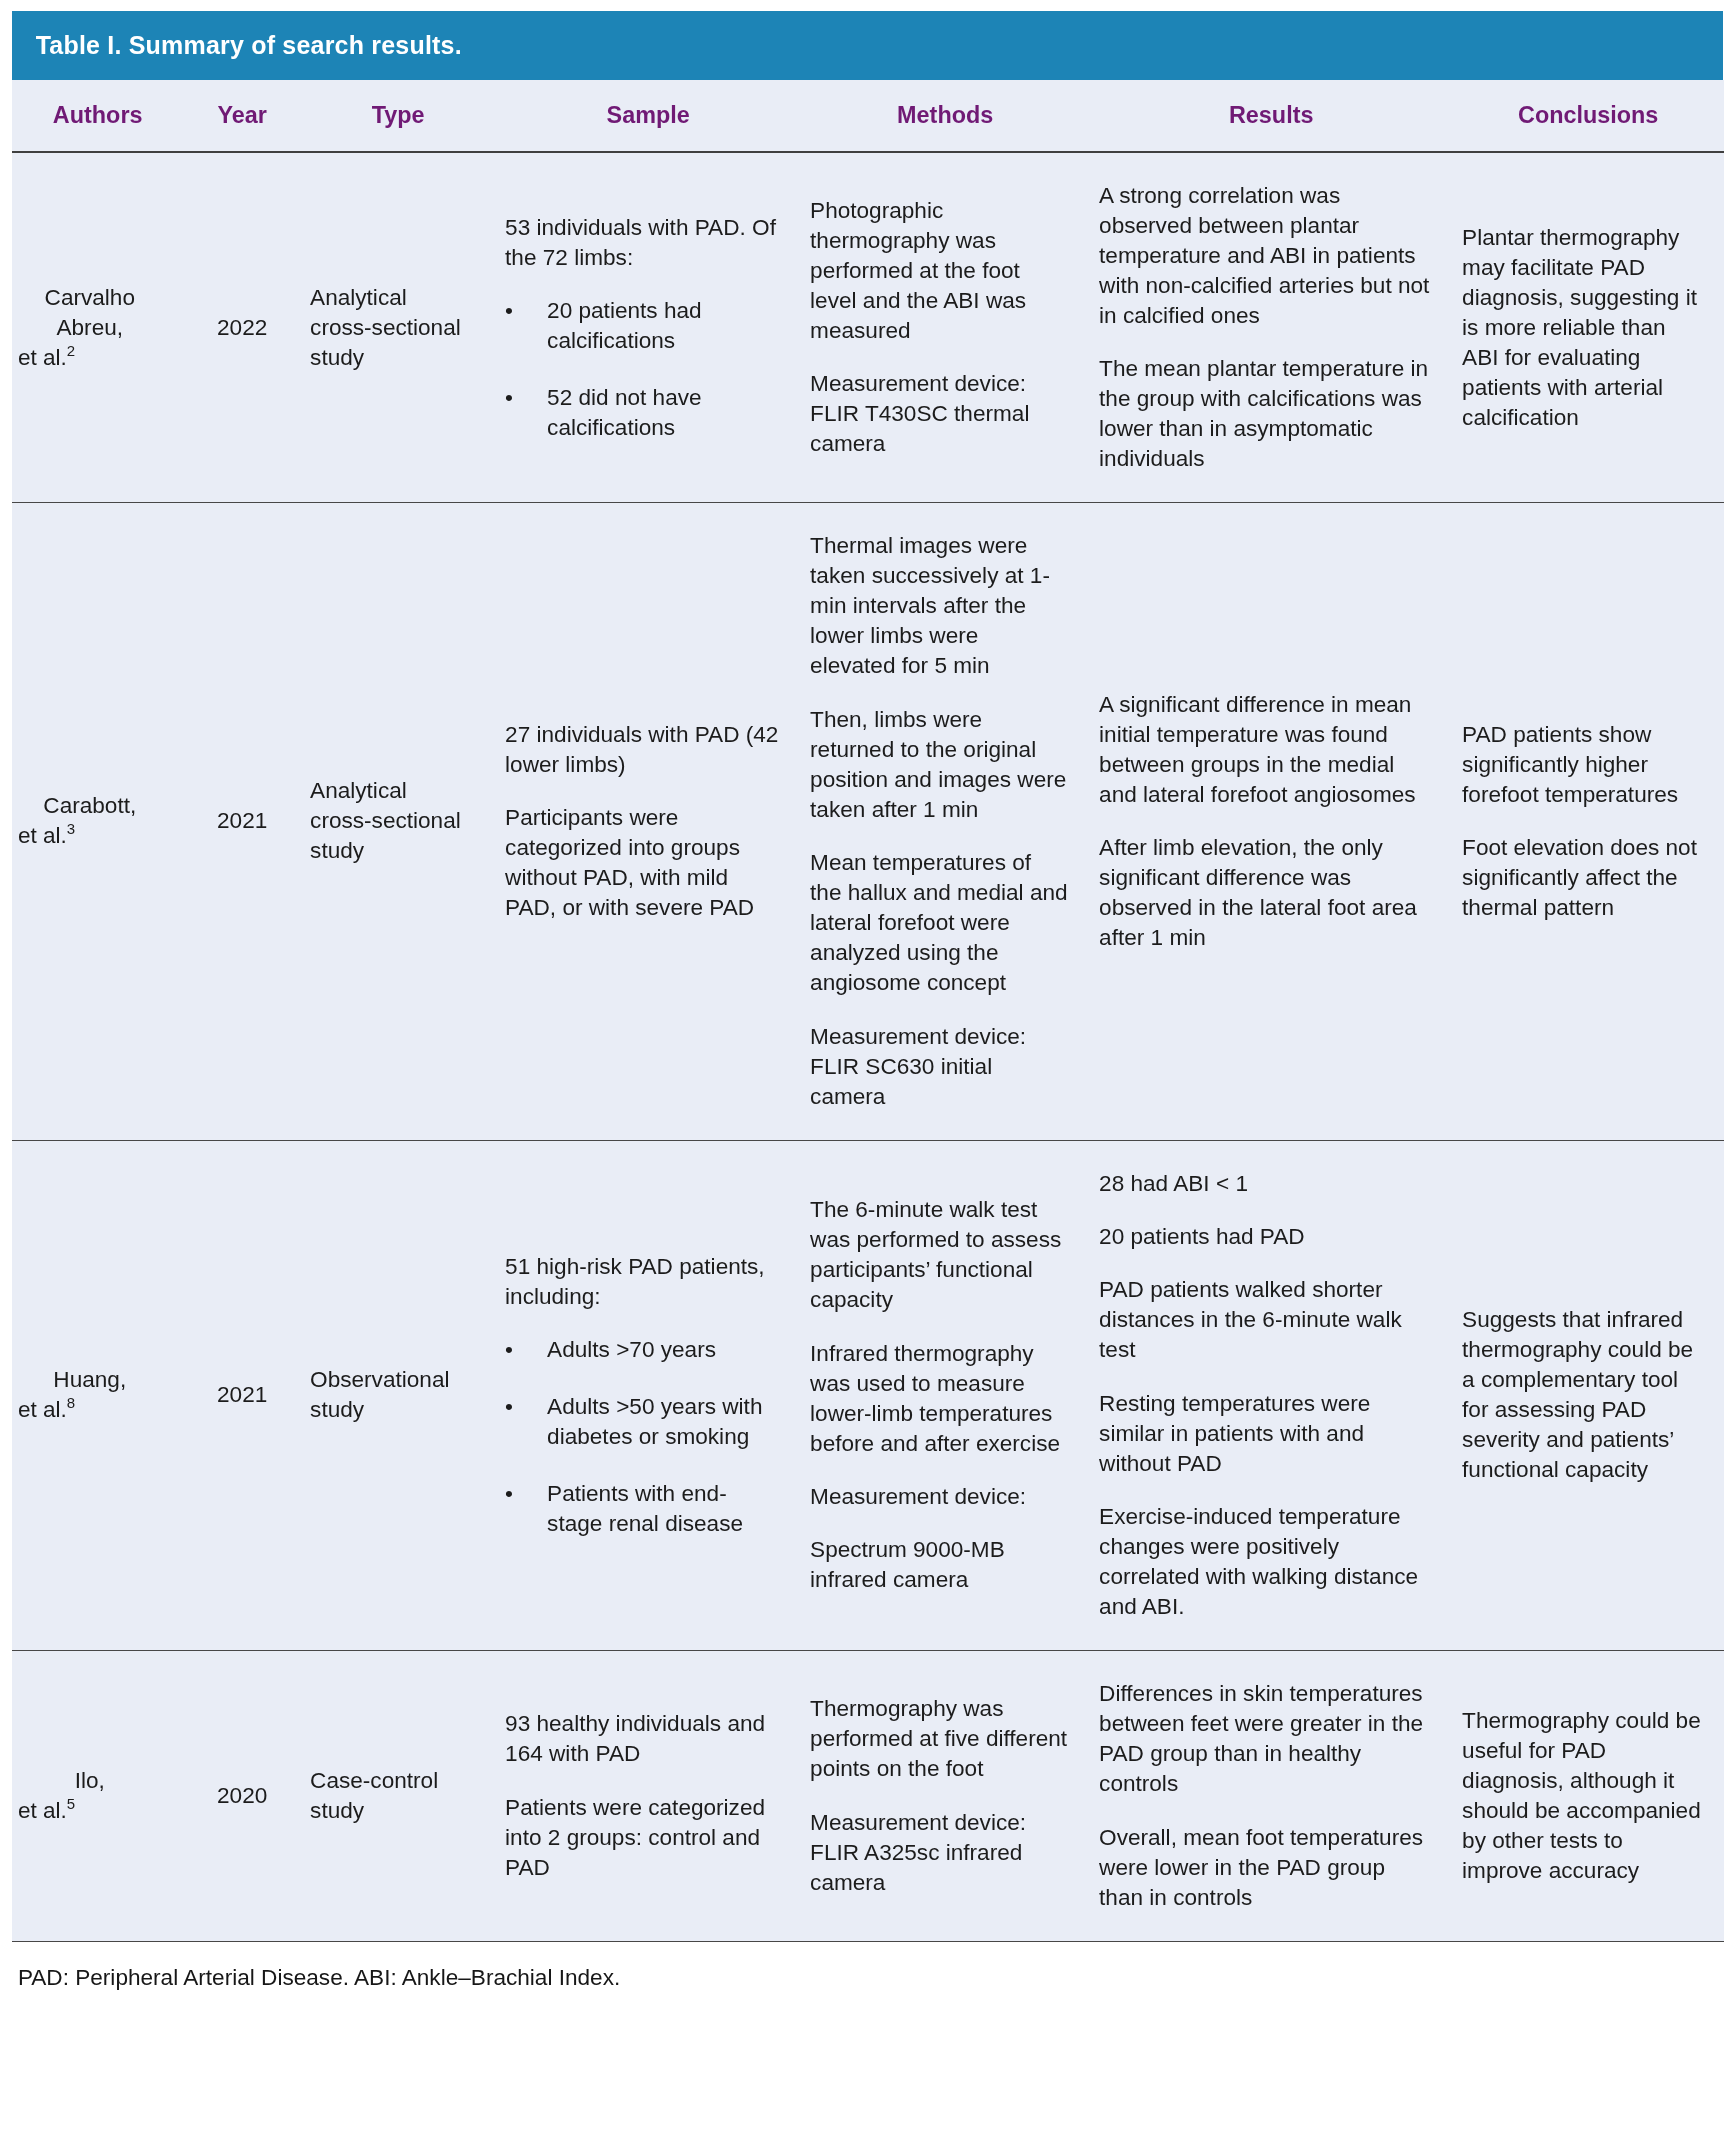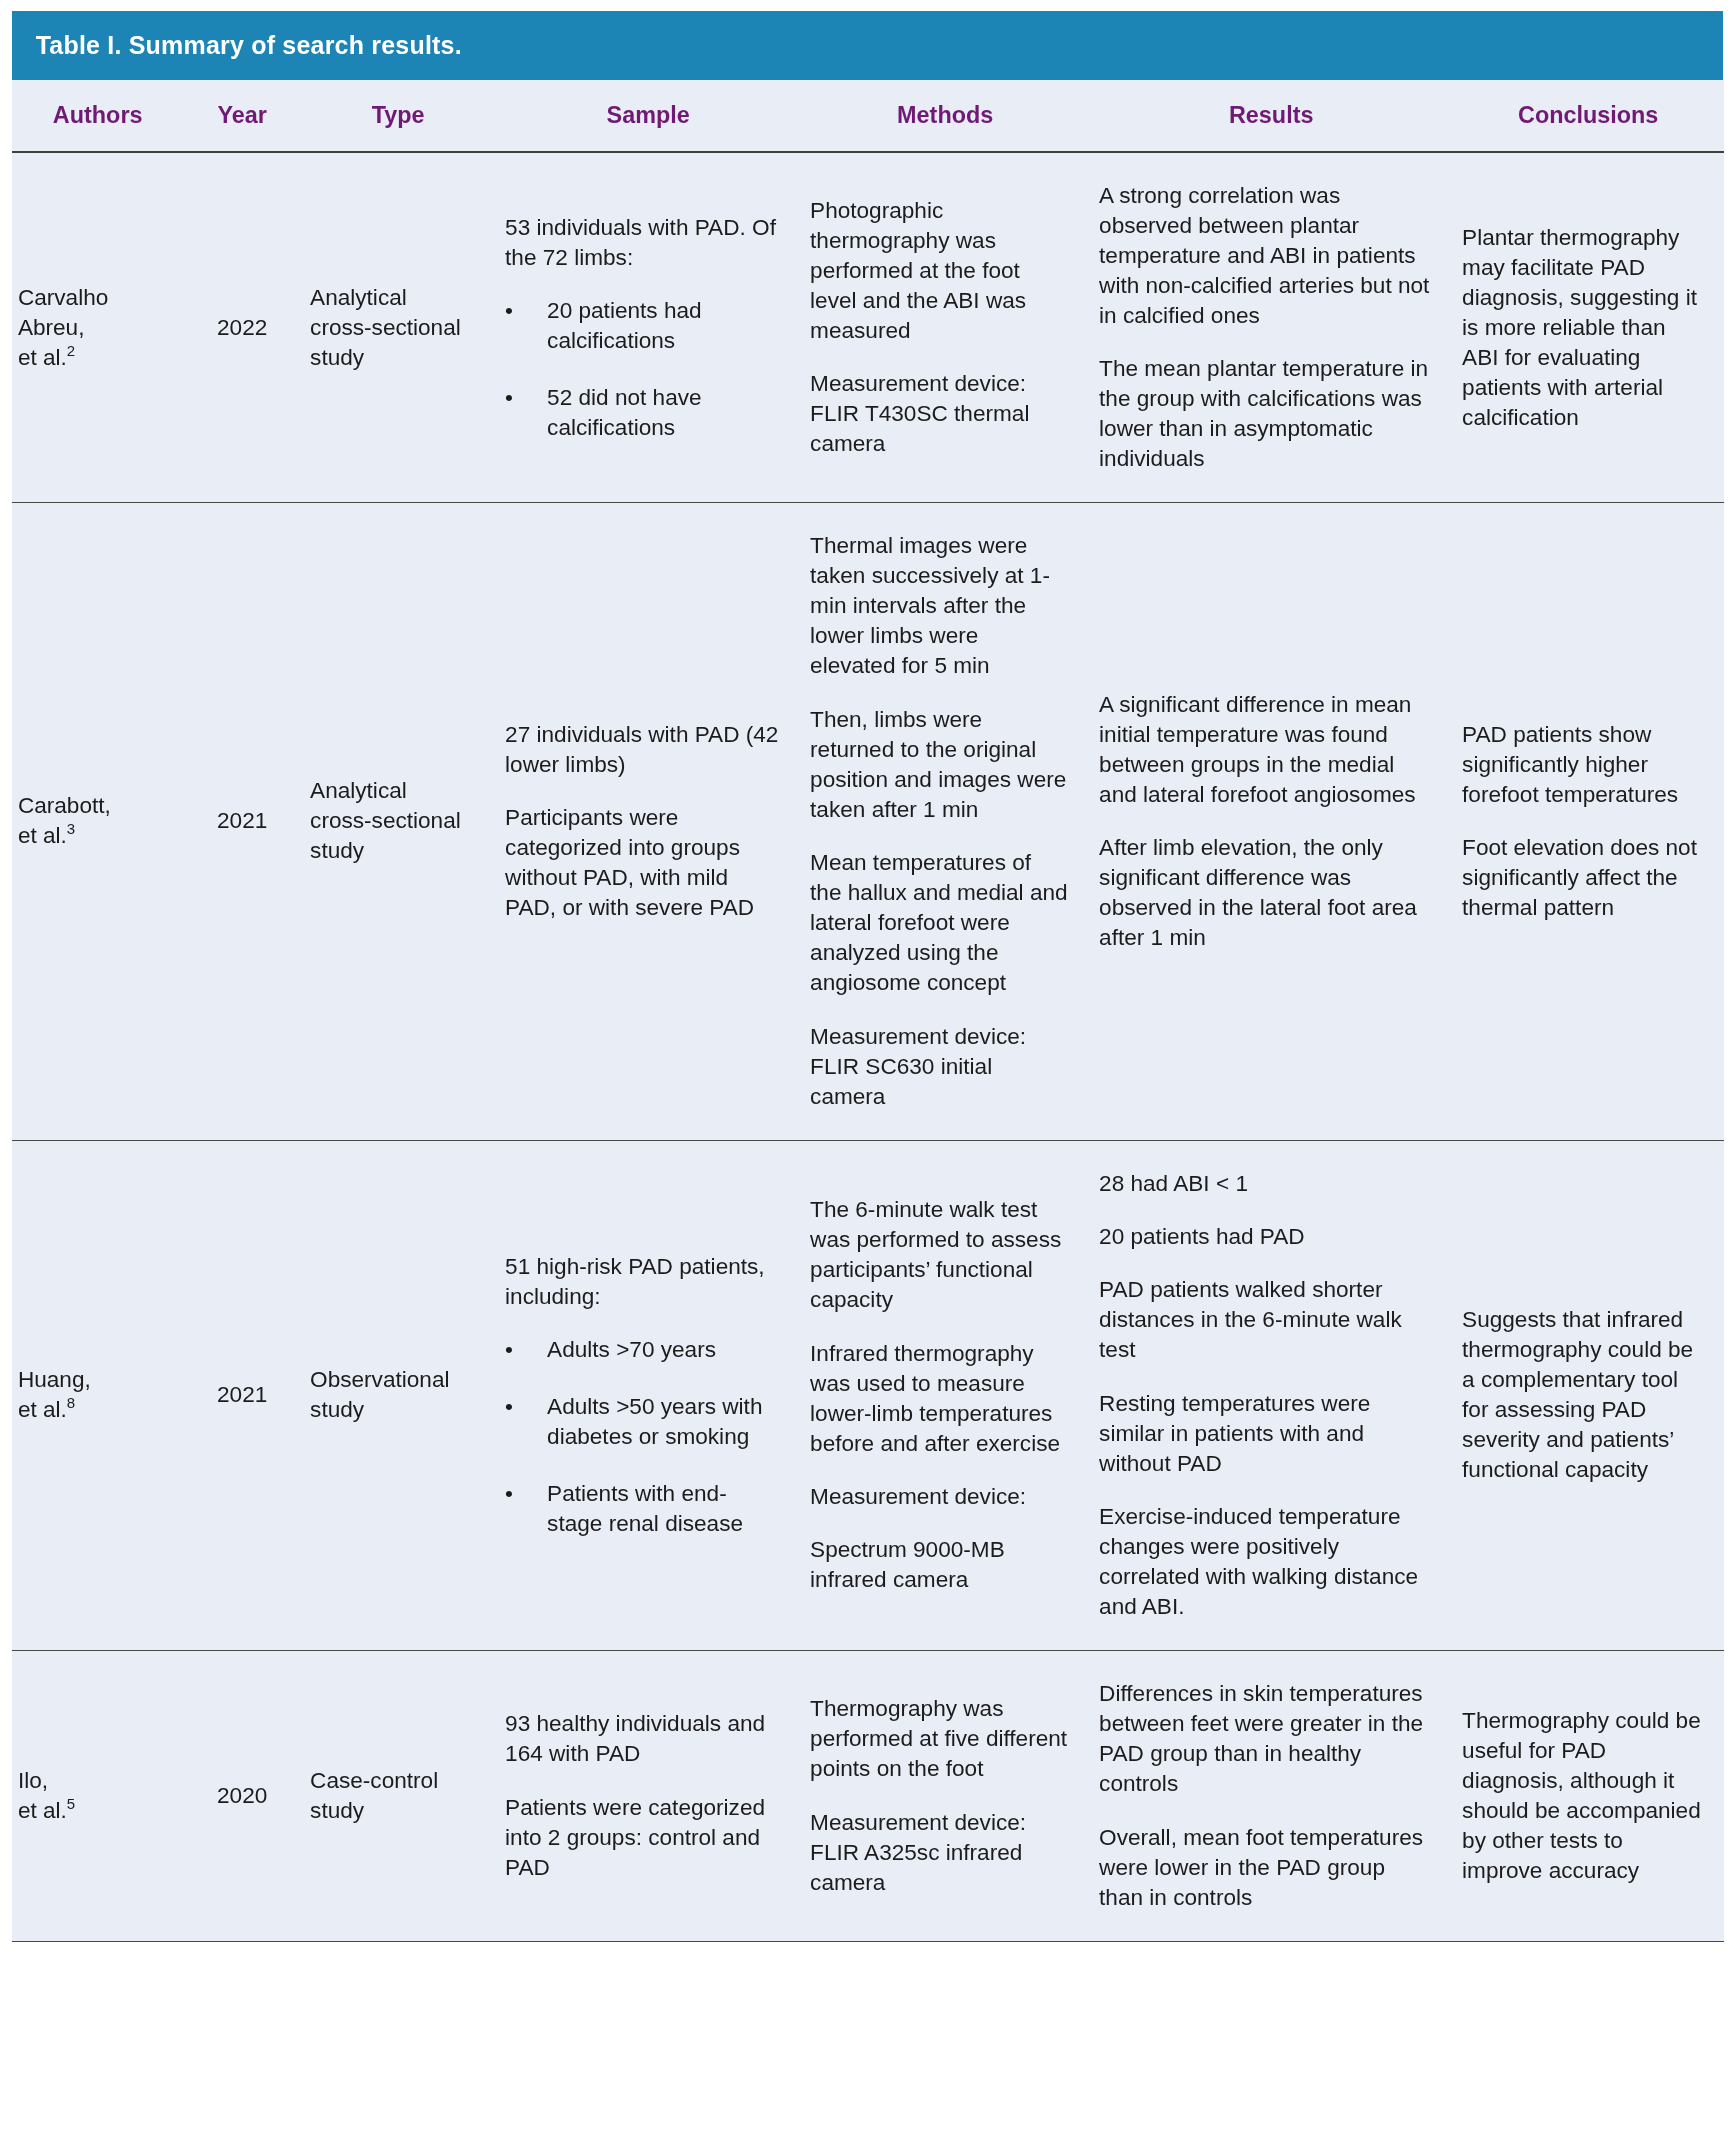--- a/index.html
+++ b/index.html
@@ -44,21 +44,21 @@
   td.col-year { text-align: center; padding-left: 3.1px; padding-right: 3.1px; margin-top: 44px; }
 
   .cellp { margin: 0 0 23.4px 0; }
   .cellp:last-child { margin-bottom: 0; }
 
   .bullet { display: flex; margin: 0 0 26.6px 0; }
   .bullet:last-child { margin-bottom: 0; }
   .bullet .dot { flex: 0 0 36px; }
   .bullet .btext { flex: 1 1 auto; margin-left: 6px; }
 
-  .author-name { margin: 0; }
+  .author-name { margin: 0; text-align: center; }
   sup.ref { font-size: 15px; vertical-align: super; line-height: 0; }
 
   .footnote {
     background: #ffffff;
     font-size: 22.6px;
     color: #171717;
     padding: 23.4px 6.2px 28px 6.2px;
   }
 </style>
 </head>
@@ -206,15 +206,16 @@
             <p class="cellp">Differences in skin temperatures between feet were greater in the PAD group than in healthy controls</p>
             <p class="cellp">Overall, mean foot temperatures were lower in the PAD group than in controls</p>
           </td>
           <td class="col-conclusions">
             <p class="cellp">Thermography could be useful for PAD diagnosis, although it should be accompanied by other tests to improve accuracy</p>
           </td>
         </tr>
       </tbody>
   </table>
 
+  <div class="footnote">PAD: Peripheral Arterial Disease. ABI: Ankle–Brachial Index.</div>
 
 </div>
 
 
 </body></html>

